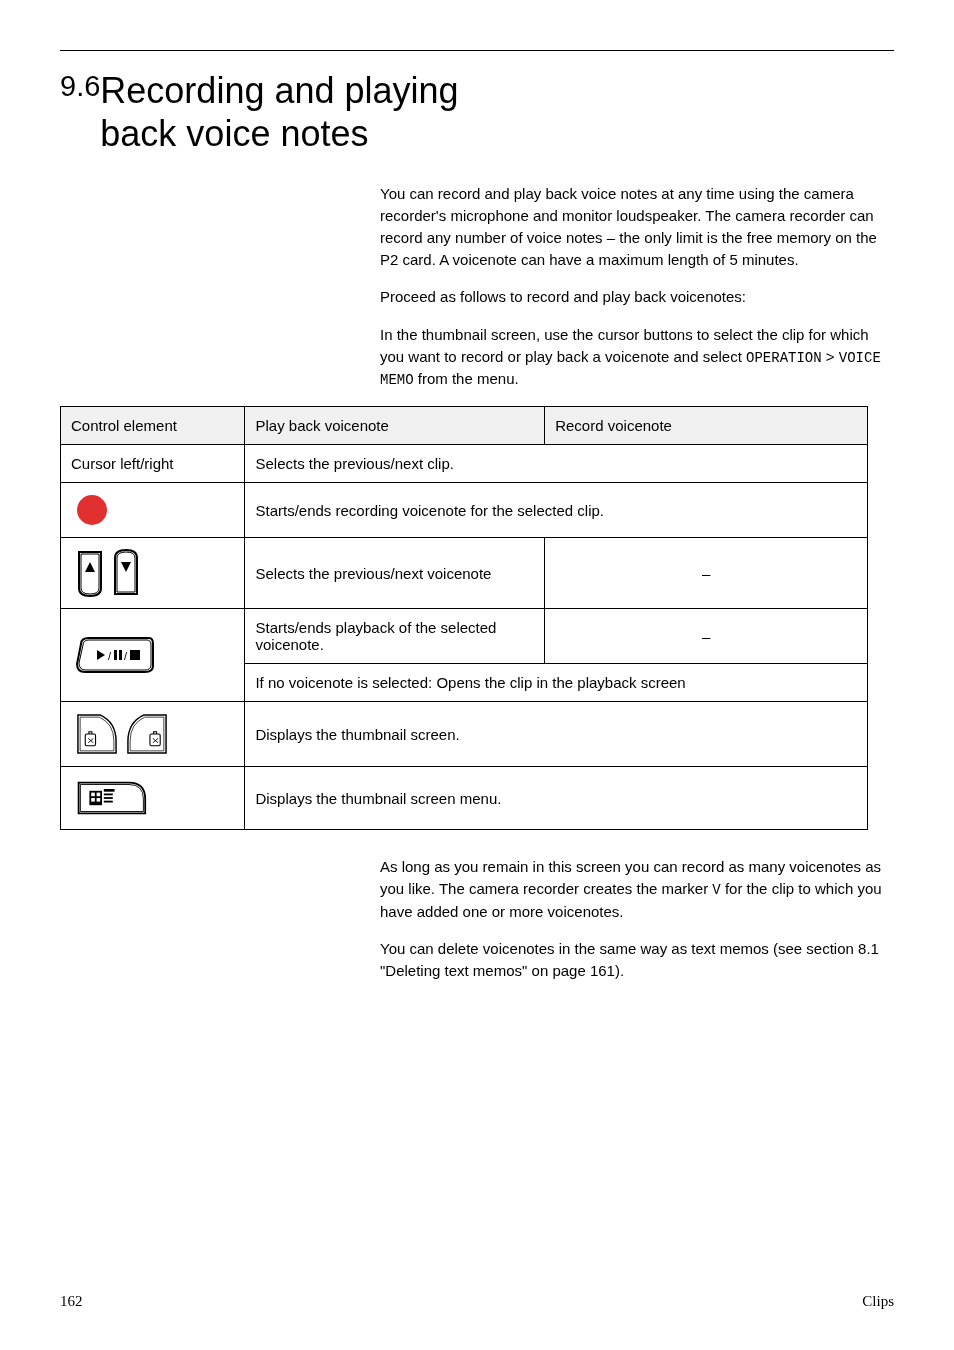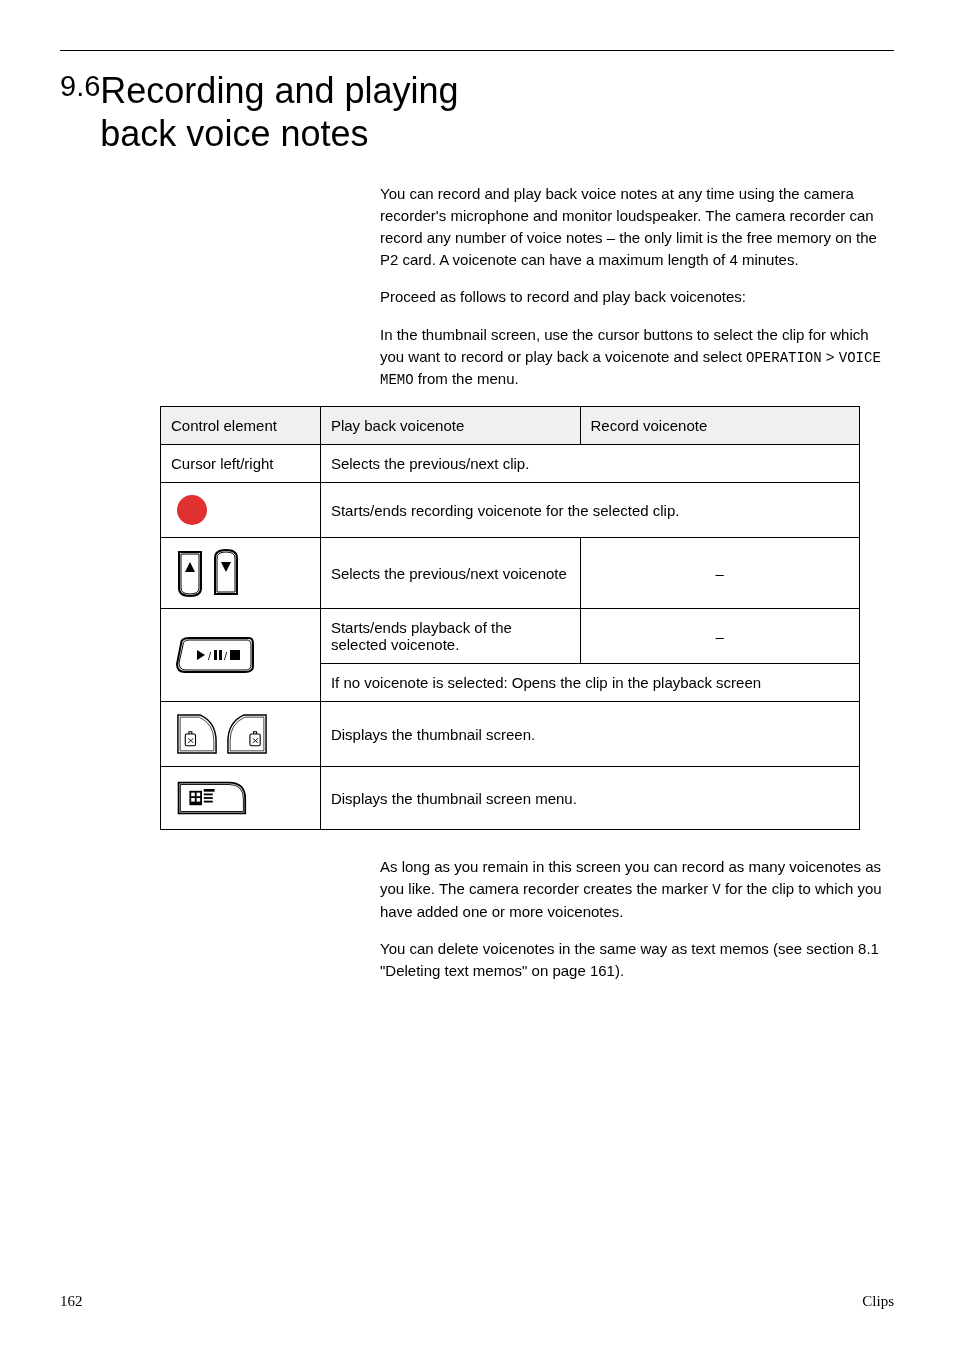--- a/index.html
+++ b/index.html
@@ -37,22 +37,21 @@
   }
   .body-text.first {
     margin-top: 4px;
   }
   .sys {
     font-family: "Lucida Console","Courier New",monospace;
     font-size: 14px;
   }
   table.control-table {
     border-collapse: collapse;
-    width: 700px;
-    margin-left: 100px;
+    width: 808px;
     margin-top: 10px;
     margin-bottom: 26px;
   }
   table.control-table th,
   table.control-table td {
     border: 1px solid #000;
     padding: 10px 10px;
     vertical-align: middle;
     font-size: 15px;
     text-align: left;
@@ -93,21 +92,21 @@
 
   <div style="display:flex; align-items:flex-start;">
     <div class="section-num">9.6</div>
     <div>
       <div class="section-title" style="margin-bottom:0">Recording and playing</div>
       <div class="section-title">back voice notes</div>
     </div>
   </div>
 
   <p class="body-text first">
-    <span>You can record and play back voice notes at any time using the camera recorder's microphone and monitor loudspeaker. The camera recorder can record any number of voice notes – the only limit is the free memory on the P2 card. A voicenote can have a maximum length of </span><span>4 minutes</span><span>.</span>
+    <span>You can record and play back voice notes at any time using the camera recorder's microphone and monitor loudspeaker. The camera recorder can record any number of voice notes – the only limit is the free memory on the P2 card. A voicenote can have a maximum length of </span><span>5 minutes</span><span>.</span>
   </p>
 
   <p class="body-text">Proceed as follows to record and play back voicenotes:</p>
 
   <p class="body-text">
     <span>In the thumbnail screen, use the cursor buttons to select the clip for which you want to record or play back a voicenote and select </span><span class="sys">OPERATION</span><span> &gt; </span><span class="sys">VOICE MEMO</span><span> from the menu.</span>
   </p>
 
   <table class="control-table">
     <colgroup>

